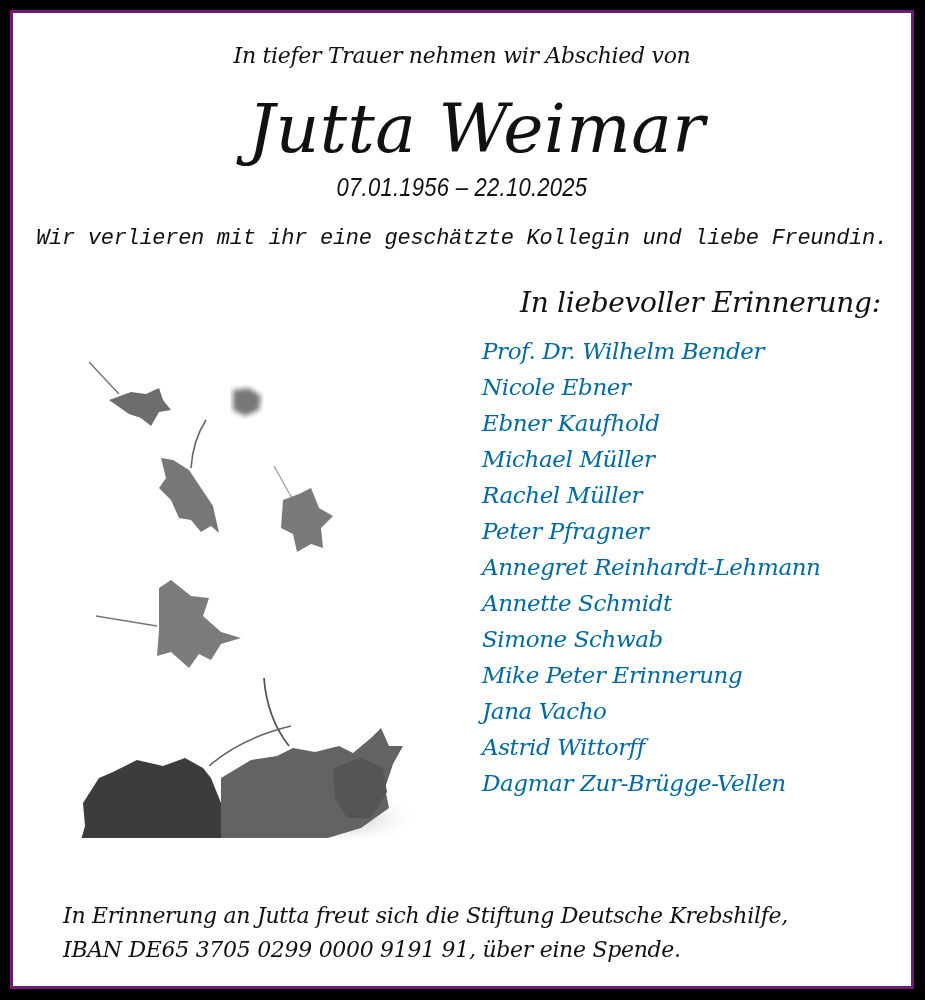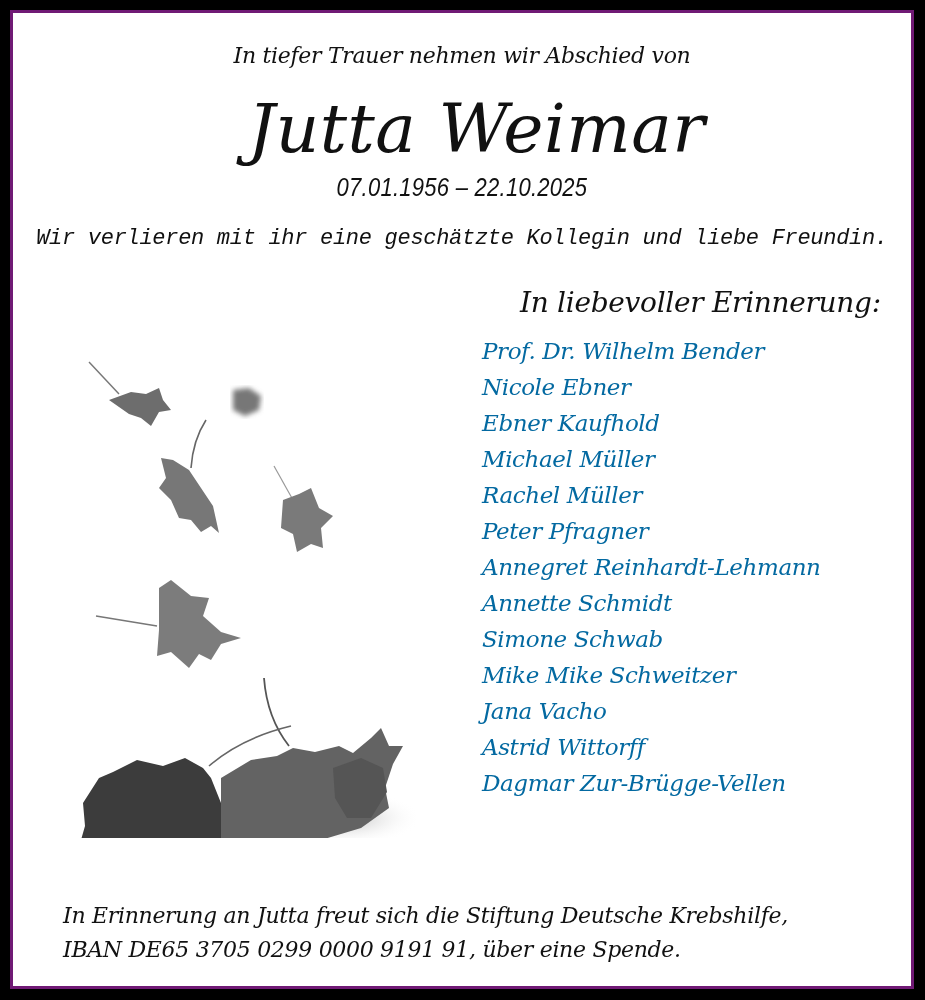--- a/index.html
+++ b/index.html
@@ -83,21 +83,21 @@
   <ul class="names-list">
     <li>Prof. Dr. Wilhelm Bender</li>
     <li>Nicole Ebner</li>
     <li>Ebner Kaufhold</li>
     <li>Michael Müller</li>
     <li>Rachel Müller</li>
     <li>Peter Pfragner</li>
     <li>Annegret Reinhardt-Lehmann</li>
     <li>Annette Schmidt</li>
     <li>Simone Schwab</li>
-    <li>Mike Mike Schweitzer</li>
+    <li>Mike Peter Erinnerung</li>
     <li>Jana Vacho</li>
     <li>Astrid Wittorff</li>
     <li>Dagmar Zur-Brügge-Vellen</li>
   </ul>
 
   <div class="script donation">
     <div>In Erinnerung an Jutta freut sich die Stiftung Deutsche Krebshilfe,</div>
     <div>IBAN DE65 3705 0299 0000 9191 91, über eine Spende.</div>
   </div>
 

